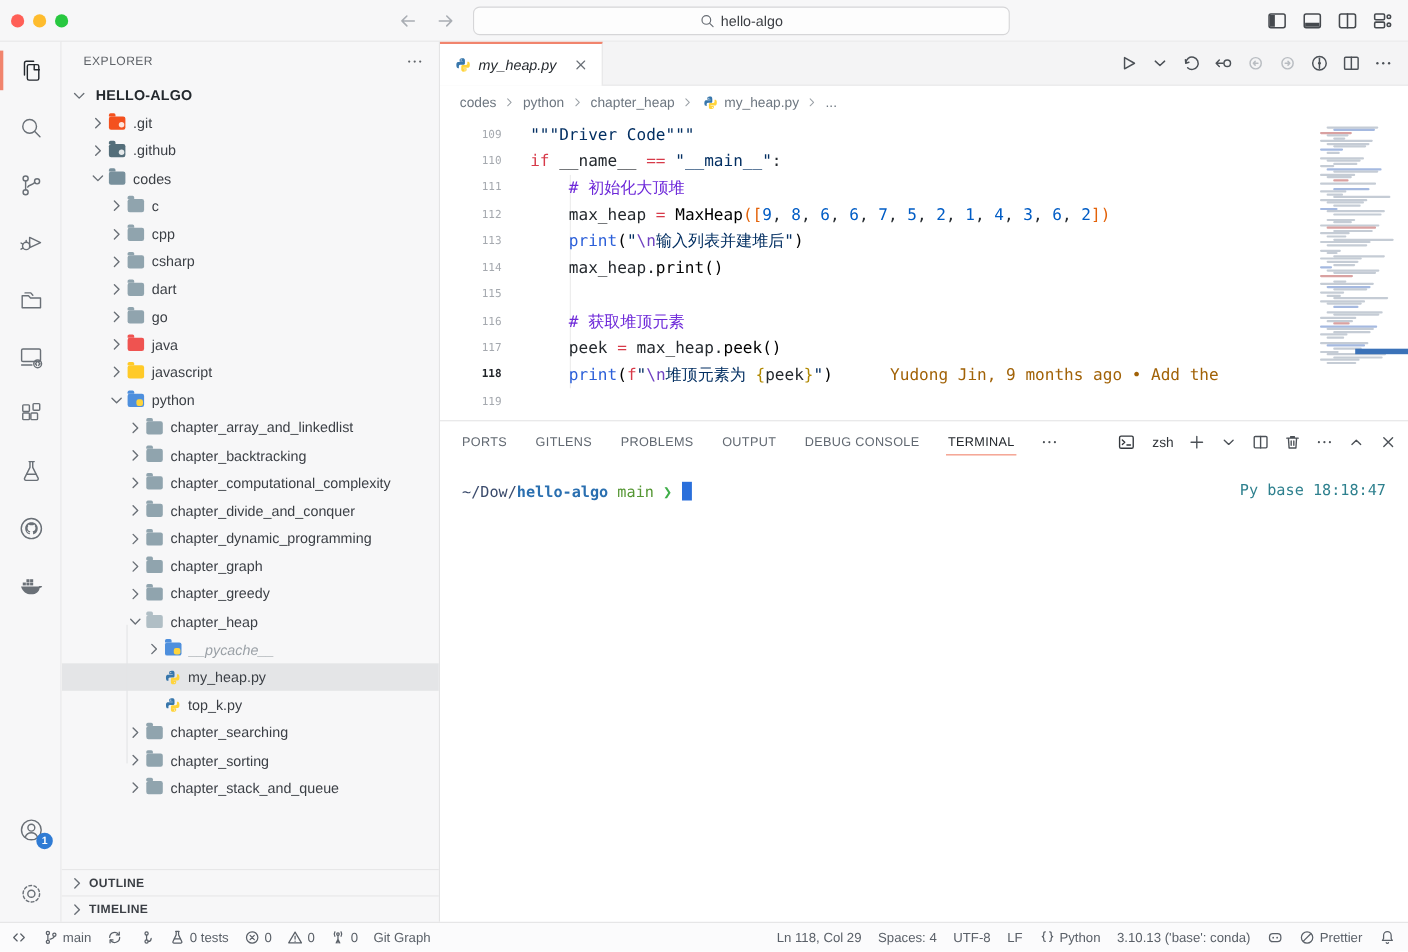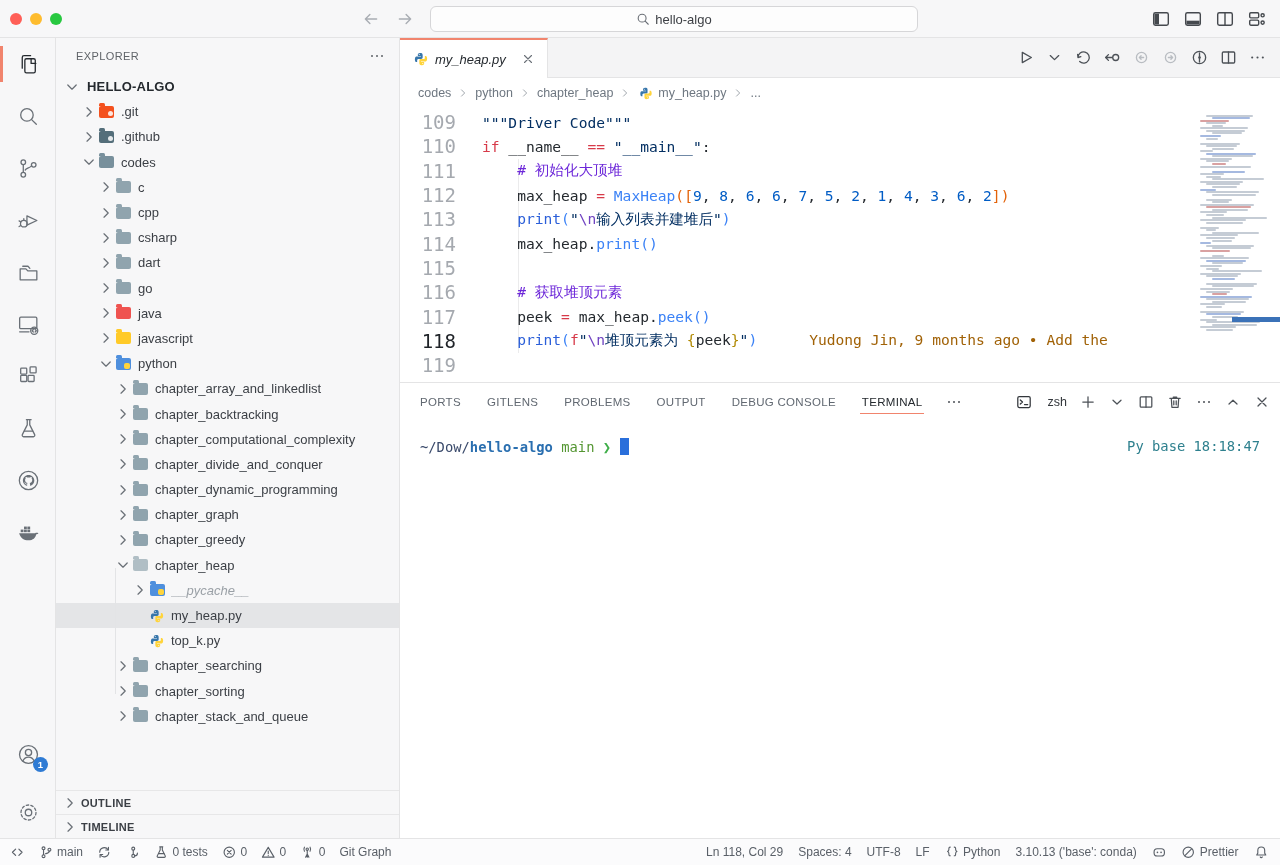--- a/index.html
+++ b/index.html
@@ -73,26 +73,26 @@
   .ed-actions .dim { color:#b9bdc2; }
   .breadcrumbs { height:30px; display:flex; align-items:center; gap:6px; padding-left:18px;
     font-size:12.5px; color:#6e7781; background:#fff; }
   .breadcrumbs .sep { color:#9aa0a6; font-size:11px; }
   .breadcrumbs .crumb { cursor:pointer; display:flex; align-items:center; gap:5px;}
 
   .editor { position:relative; height:274px; background:#fff; overflow:hidden;
     font-family:"DejaVu Sans Mono", monospace; font-size:14.6px; }
   .codewrap { position:absolute; top:2px; left:0; right:90px; }
   .cline { height:24.3px; display:flex; align-items:center; white-space:pre; }
-  .cline .ln { width:56px; text-align:right; color:#a5a9af; flex:0 0 56px; font-size:19px; }
-  .cline.active .ln { color:#1f2328; font-weight:normal; }
+  .cline .ln { width:56px; text-align:right; color:#a5a9af; flex:0 0 56px; font-size:10px; }
+  .cline.active .ln { color:#1f2328; font-weight:bold; }
   .cline .ct { margin-left:26px; }
   .blame { color:#a16207; margin-left:52px;text-align:center; }
   .tok-k { color:#d73a49; } .tok-s { color:#032f62; } .tok-n { color:#005cc5; }
-  .tok-c { color:#6d28d9; } .tok-f { color:#3b82f6; } .tok-b { color:#2b5fd9; }
+  .tok-c { color:#6d28d9; } .tok-f { color:#000000; } .tok-b { color:#2b5fd9; }
   .tok-o { color:#e36209; } .tok-g { color:#b08800; } .tok-e { color:#6f42c1; } .tok-d { color:#24292e; }
   .indent-guide { position:absolute; width:1px; background:#ebebec; left:118px; }
   .minimap { position:absolute; top:0; right:0; width:84px; height:240px; background:#fff; }
   .minimap .bar { position:absolute; height:2px; border-radius:1px; }
   .ruler-mark { position:absolute; right:0; width:48px; height:5px; background:#3b72b8; }
 
   
   .panel { position:absolute; top:344px; left:0; right:0; bottom:0; background:#fff; border-top:1px solid #e4e4e5; }
   .panel-tabs { height:37px; display:flex; align-items:center; padding:0 10px 0 18px; }
   .ptab { font-size:11.5px; letter-spacing:.3px; color:#616871; padding:0 2px; margin-right:22px;

